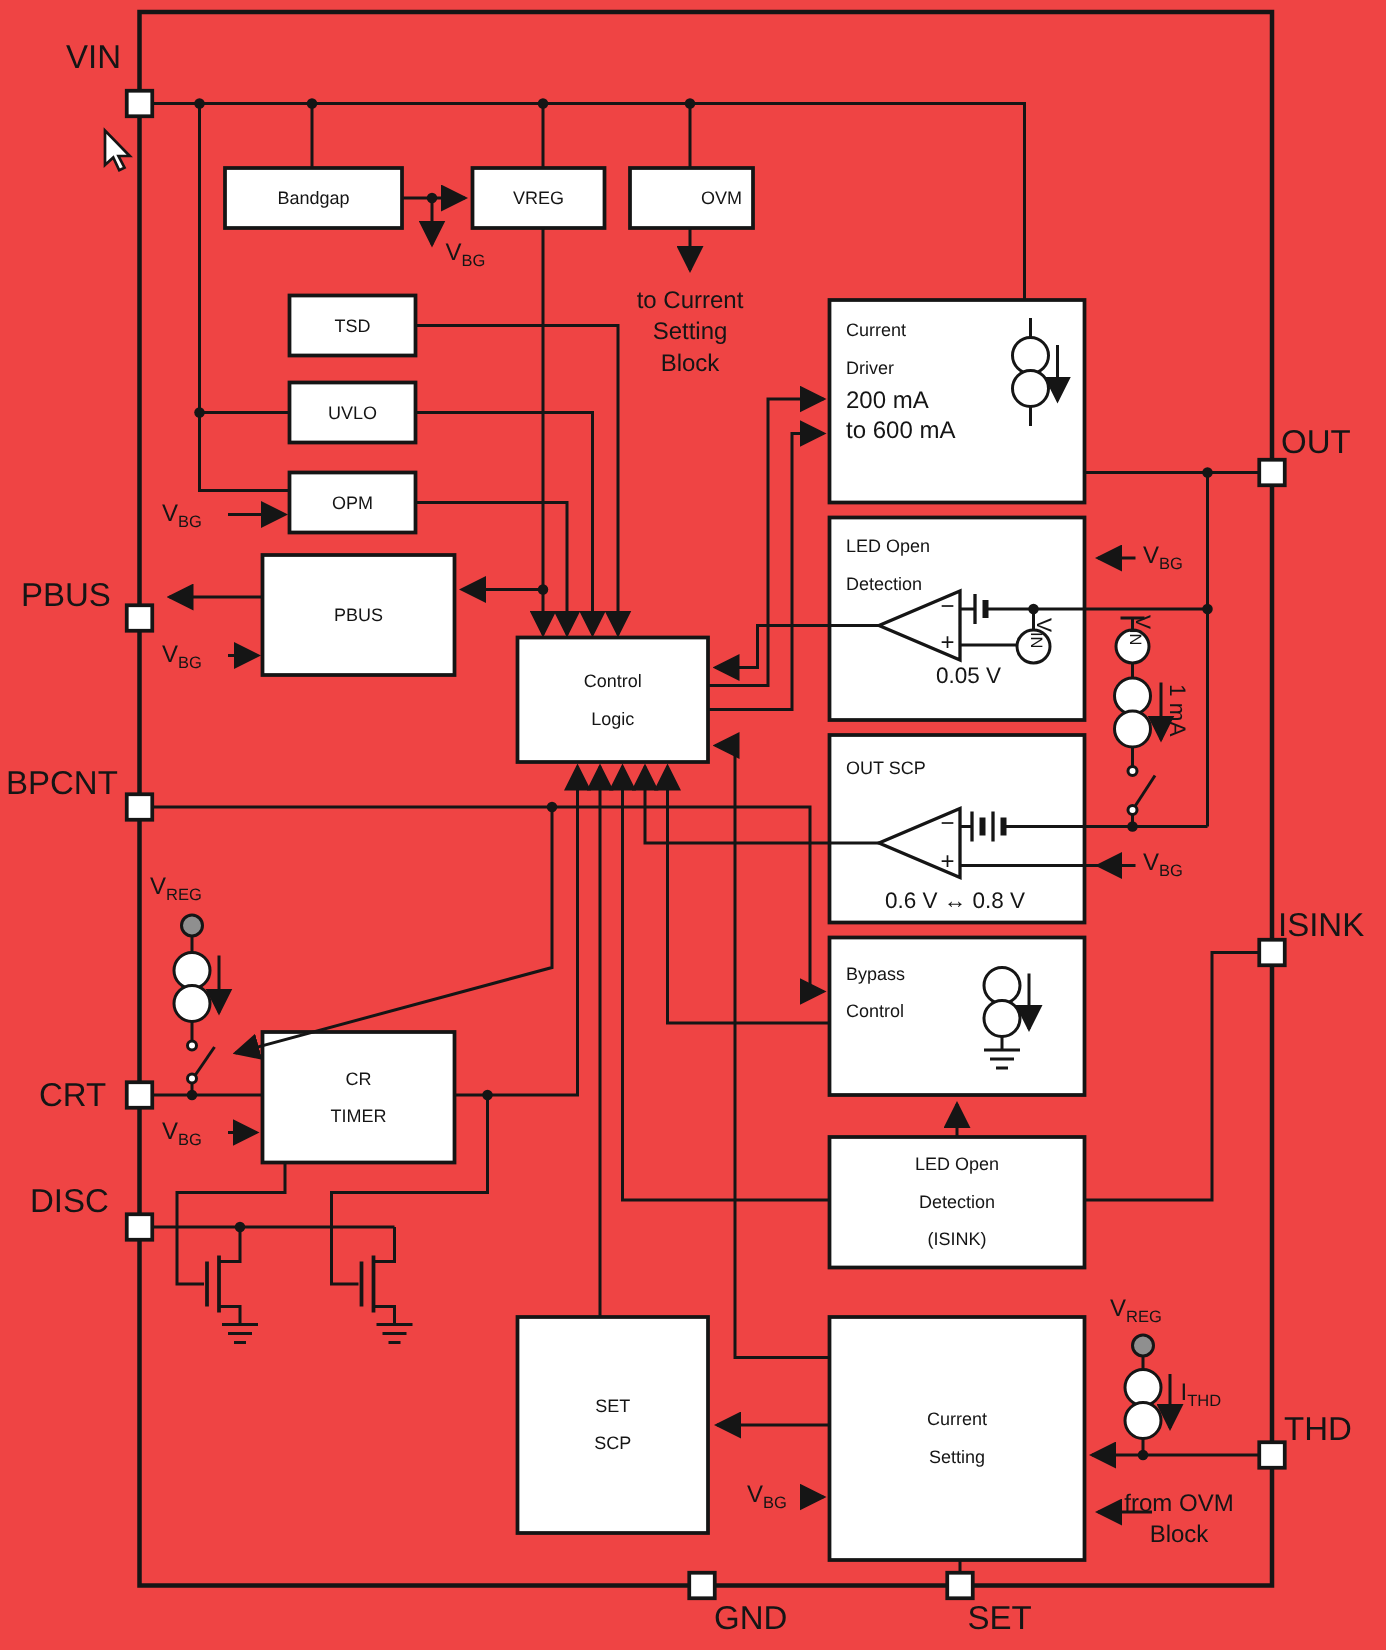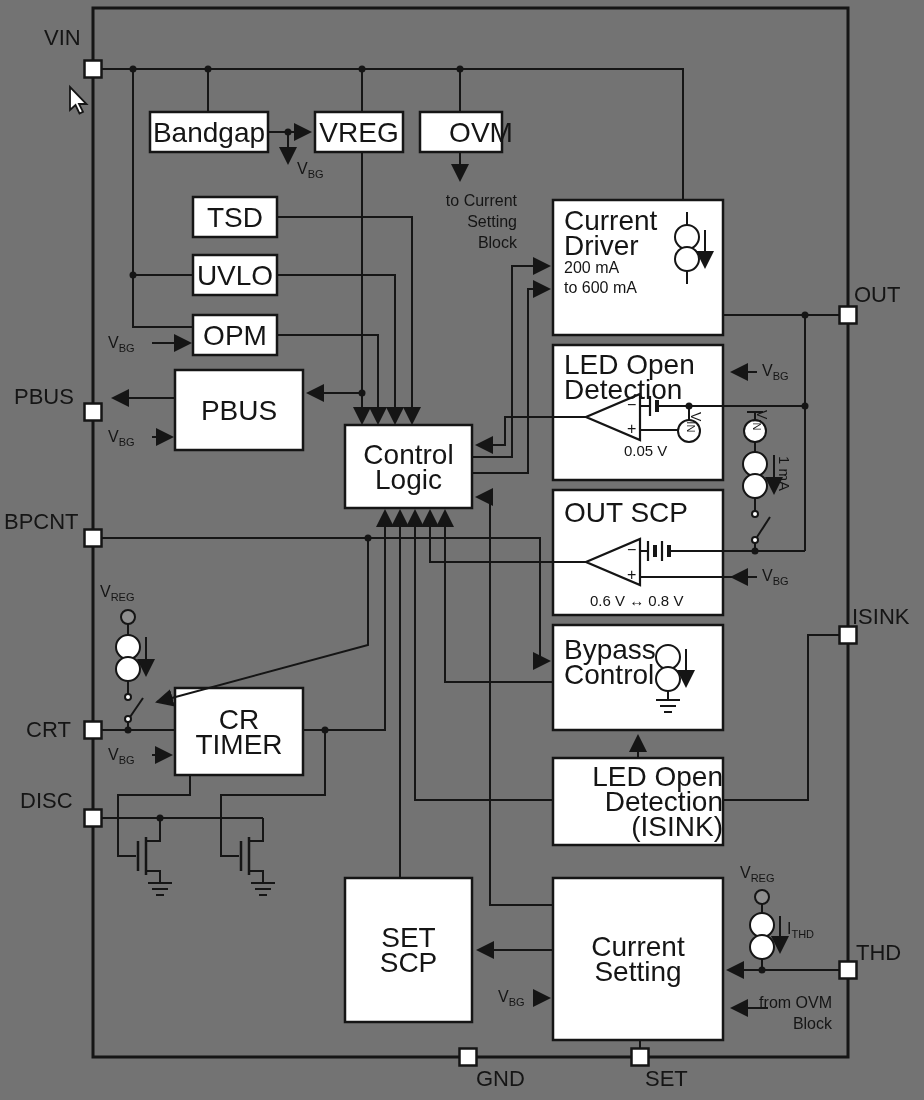--- a/index.html
+++ b/index.html
@@ -1,29 +1,29 @@
 <!DOCTYPE html>
 <html><head>
 <meta charset="utf-8">
 <style>
   *{margin:0;padding:0;box-sizing:border-box}
   html,body{background:#fff}
-  .canvas{position:relative;width:924px;height:1100px;background:#737373;
+  .canvas{position:relative;width:924px;height:1100px;background:#ef4444;
           font-family:"Liberation Sans",sans-serif;color:#151515;overflow:hidden}
   svg.wires{position:absolute;left:0;top:0;z-index:1}
   .lbl{position:absolute;z-index:2;white-space:nowrap;color:#151515}
   .pinlbl{font-size:22px}
   .flexc{display:flex;flex-direction:column;align-items:center;justify-content:center;text-align:center}
-  .b20{font-size:28px;line-height:25px}
+  .b20{font-size:12px;line-height:25px}
   .b16{font-size:16px;line-height:20px}
   .small15{font-size:15px}
   .vl{font-size:16px}
   .sub{font-size:11px;position:relative;top:4px;margin-left:0}
   .rot{transform:rotate(90deg);transform-origin:left top}
-  .ctr{text-align:right}
+  .ctr{text-align:center}
 </style>
 </head>
 <body>
 
 <div class="canvas">
 
 <svg class="wires" width="924" height="1100" viewBox="0 0 924 1100">
   <defs>
     <marker id="ah" markerWidth="9" markerHeight="9" refX="8" refY="4.5" orient="auto">
       <path d="M0,0 L9,4.5 L0,9 Z" fill="#151515"></path>

